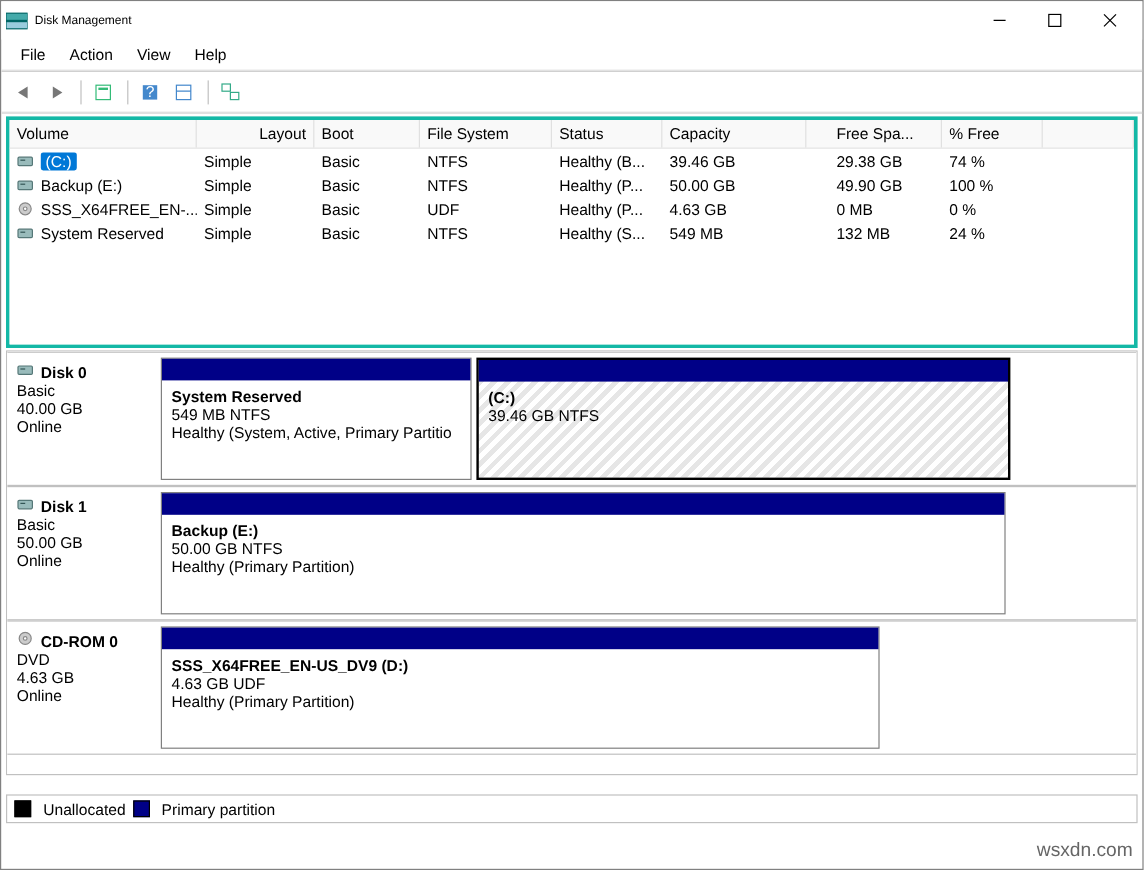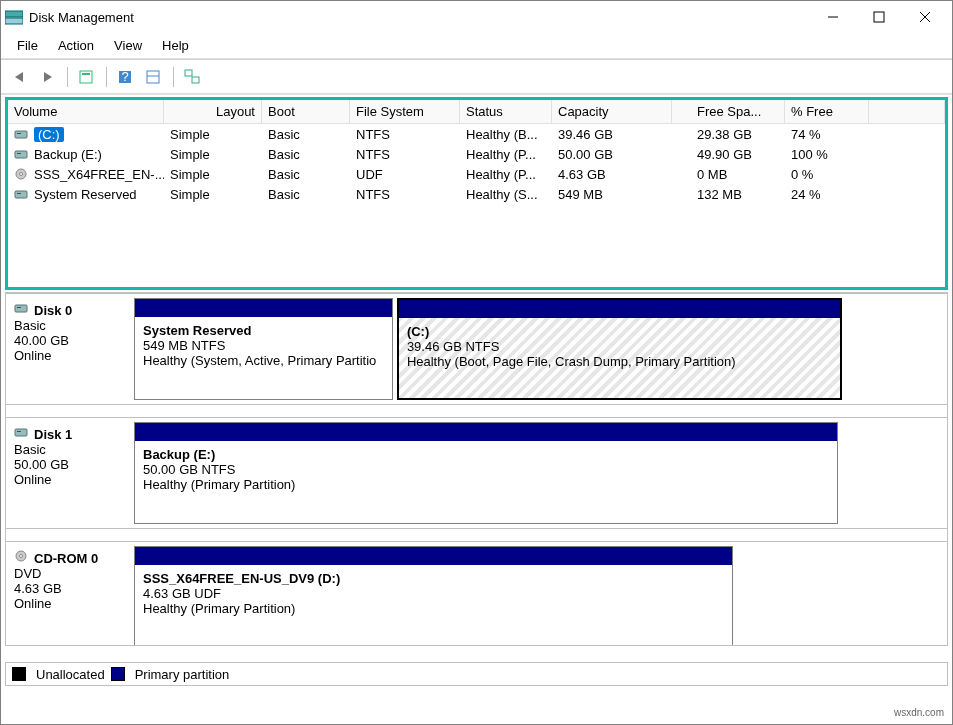--- a/index.html
+++ b/index.html
@@ -1,51 +1,51 @@
 <!DOCTYPE html>
 <html><head>
 <meta charset="utf-8">
 <style>
 * { box-sizing: border-box; margin: 0; padding: 0; font-family: "Segoe UI", Tahoma, sans-serif; font-size: 13px; }
 body { background: #fff; width: 953px; height: 725px; overflow: hidden; border: 1px solid #808080; position: relative; }
 .titlebar { display: flex; align-items: center; height: 32px; padding: 0 4px; background: #fff; }
 .titlebar .app-icon { width: 18px; height: 16px; margin-right: 6px; display:inline-block; }
-.titlebar .title { font-size: 13px; color: #000; flex: 1; }
+.titlebar .title { font-size: 10px; color: #000; flex: 1; }
 .titlebar .win-controls { display: flex; }
 .titlebar .win-btn { width: 46px; height: 30px; display: flex; align-items: center; justify-content: center; font-size: 14px; color:#333; cursor: default; }
 .menubar { display: flex; padding: 2px 6px; height: 26px; align-items: center; border-bottom: 1px solid #e0e0e0; }
 .menubar .menu-item { padding: 2px 10px; cursor: default; }
 .toolbar { display: flex; align-items:center; padding: 3px 6px; height: 36px; border-top: 1px solid #d0d0d0; border-bottom: 2px solid #e0e0e0; gap: 2px; }
 .toolbar .tb-btn { width: 26px; height: 26px; display: flex; align-items:center; justify-content:center; cursor: default; border:1px solid transparent; }
 .toolbar .sep { width: 1px; height: 20px; background: #c0c0c0; margin: 0 4px; }
 .list-pane { border: 3px solid #14b8a6; margin: 2px 4px; }
 .list-header { display: flex; background: #f9f9f9; border-bottom: 1px solid #e0e0e0; }
 .list-header .col { padding: 4px 6px; border-right: 1px solid #e0e0e0; white-space: nowrap; overflow: hidden; text-overflow: ellipsis; }
 .list-body { height: 163px; overflow: hidden; background: #fff; }
 .list-row { display: flex; height: 20px; align-items: center; }
 .list-row .cell { padding: 2px 6px; white-space: nowrap; overflow: hidden; text-overflow: ellipsis; display:flex; align-items:center; }
 .volicon { width: 16px; height: 12px; margin-right: 4px; display:inline-block; }
 .selected-pill { background: #0078d7; color: #fff; padding: 0 4px; border-radius: 2px; display:inline-block; }
 .c0 { width: 156px; } .c1 { width: 98px; text-align: right; } .c2 { width: 88px; } .c3 { width: 110px; } .c4 { width: 92px; } .c5 { width: 120px; } .c6 { width: 94px; margin-left: 19px; } .c7 { width: 84px; } .c8 { flex: 1; }
 .disk-pane { margin: 2px 4px 0 4px; border: 1px solid #c0c0c0; position: relative; }
 .disk-scroll { height: 352px; overflow-y: scroll; overflow-x: hidden; background:#fff; }
 .disk-row { display: flex; border-top: 1px solid #c0c0c0; border-bottom: 1px solid #c0c0c0; padding: 4px; min-height: 112px; }
-.disk-row + .disk-row { margin-top: 12px; }
+.disk-row + .disk-row { margin-top: 0; }
 .disk-label { width: 124px; padding: 4px; }
 .disk-label .dname { font-weight: bold; display:flex; align-items:center; }
 .disk-label .dname .dicon { width: 16px; height: 16px; margin-right: 4px; }
 .disk-parts { flex: 1; display: flex; gap: 4px; }
 .part { border: 1px solid #808080; display: flex; flex-direction: column; min-height: 100px; }
 .part .bar { height: 18px; background: #000087; }
 .part .body { padding: 6px 8px; flex: 1; }
 .part .pname { font-weight: bold; }
 .part.selected { background: repeating-linear-gradient(135deg, #fff, #fff 4px, #e6e6e6 4px, #e6e6e6 8px); border: 2px solid #000; }
 .legend { display:flex; align-items:center; border-top:1px solid #c0c0c0; padding:4px 6px; height:24px; gap:6px; background:#fff; margin: 16px 4px 4px 4px; border-left: 1px solid #c0c0c0; border-right: 1px solid #c0c0c0; border-bottom: 1px solid #c0c0c0; }
 .legend .swatch { width: 14px; height: 14px; display:inline-block; margin-right:4px; border:1px solid #000; }
-.watermark { position: absolute; bottom: 6px; right: 8px; font-size: 10px; color: #666; }
+.watermark { position: absolute; bottom: 6px; right: 8px; font-size: 16px; color: #666; }
 </style>
 </head>
 <body>
 
 <div class="titlebar">
   <span class="app-icon">
     <svg viewBox="0 0 18 16">
         <rect x="0" y="2" width="18" height="6" fill="#4aa" stroke="#066"></rect>
         <rect x="0" y="9" width="18" height="6" fill="#9cd" stroke="#066"></rect>
       </svg>
@@ -224,21 +224,20 @@
               <div class="pname">System Reserved</div>
               <div>549 MB NTFS</div>
               <div>Healthy (System, Active, Primary Partitio</div>
             </div>
           </div>
           <div class="part selected" style="width: 55%;">
             <div class="bar"></div>
             <div class="body">
               <div class="pname">(C:)</div>
               <div>39.46 GB NTFS</div>
-              <div>Healthy (Boot, Page File, Crash Dump, Primary Partition)</div>
             </div>
           </div>
         </div>
       </div>
       <div class="disk-row">
         <div class="disk-label">
           <div class="dname">
             <span class="dicon"><svg width="16" height="12">
                 <rect x="1" y="3" width="12" height="7" rx="1" fill="#9bb" stroke="#577"></rect>
                 <rect x="3" y="5" width="4" height="1" fill="#355"></rect>

